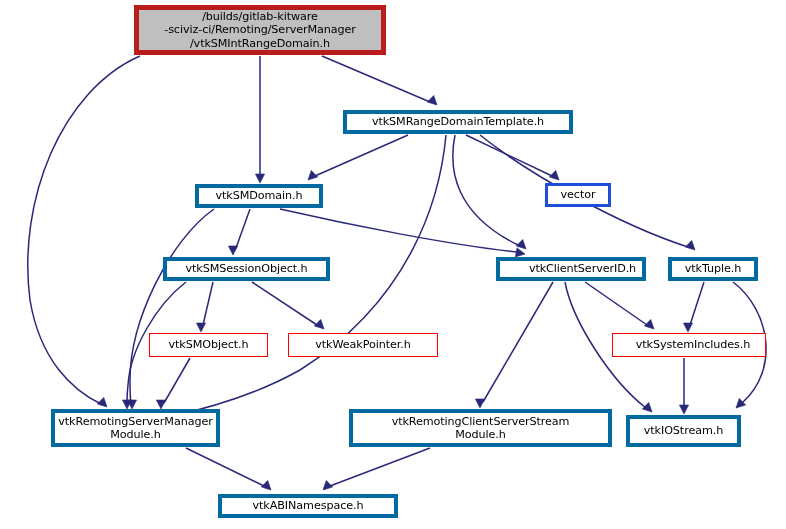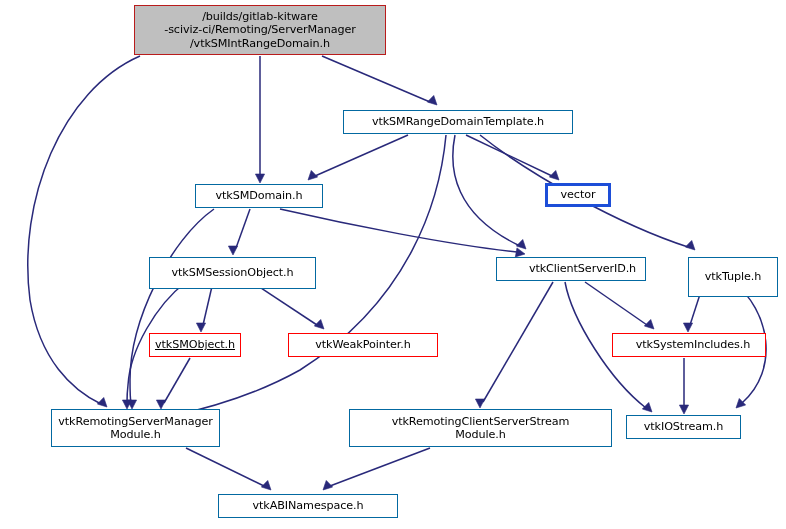--- a/index.html
+++ b/index.html
@@ -23,31 +23,32 @@
     height: 529px;
   }
   .node {
     position: absolute;
     box-sizing: border-box;
     display: flex;
     align-items: center;
     justify-content: center;
     text-align: center;
     background: #ffffff;
-    border: 1px solid #0369a1;
+    border: 4px solid #0369a1;
     color: #000000;
     font-size: 11.2px;
     line-height: 13.5px;
     white-space: pre-line;
     letter-spacing: -0.1px;
     z-index: 2;
   }
   .node.root {
     background: #bfbfbf;
-    border: 1px solid #b91c1c;
+    border: 5px solid #b91c1c;
+    align-items: flex-end;
   }
   .node.warn {
     border: 1px solid #ff0000;
   }
   .node.sys {
     border: 3px solid #1d4ed8;
   }
   .node-label {
     display: block;
     padding: 0 3px;
@@ -153,27 +154,27 @@
       </g>
     </svg>
 
   <div id="node-layer">
       <div class="node root" style="left: 134px; top: 5px; width: 252px; height: 50px;"><span class="node-label">/builds/gitlab-kitware
 -sciviz-ci/Remoting/ServerManager
 /vtkSMIntRangeDomain.h</span></div>
       <div class="node" style="left: 343px; top: 110px; width: 230px; height: 24px;"><span class="node-label">vtkSMRangeDomainTemplate.h</span></div>
       <div class="node sys" style="left: 545px; top: 183px; width: 66px; height: 24px;"><span class="node-label">vector</span></div>
       <div class="node" style="left: 195px; top: 184px; width: 128px; height: 24px;"><span class="node-label">vtkSMDomain.h</span></div>
-      <div class="node" style="left: 149px; top: 257px; width: 167px; height: 32px;"><span class="node-label">vtkSMSessionObject.h</span></div>
+      <div class="node" style="left: 163px; top: 257px; width: 167px; height: 24px;"><span class="node-label">vtkSMSessionObject.h</span></div>
       <div class="node" style="left: 496px; top: 257px; width: 150px; height: 24px; padding-left: 23px;"><span class="node-label">vtkClientServerID.h</span></div>
-      <div class="node" style="left: 668px; top: 257px; width: 90px; height: 40px; margin-left: 20px;"><span class="node-label">vtkTuple.h</span></div>
-      <div class="node warn" style="left: 149px; top: 333px; width: 92px; height: 24px; text-decoration: underline;"><span class="node-label">vtkSMObject.h</span></div>
+      <div class="node" style="left: 668px; top: 257px; width: 90px; height: 24px;"><span class="node-label">vtkTuple.h</span></div>
+      <div class="node warn" style="left: 149px; top: 333px; width: 119px; height: 24px;"><span class="node-label">vtkSMObject.h</span></div>
       <div class="node warn" style="left: 288px; top: 333px; width: 150px; height: 24px;"><span class="node-label">vtkWeakPointer.h</span></div>
       <div class="node warn" style="left: 612px; top: 333px; width: 154px; height: 24px; padding-left: 8px;"><span class="node-label">vtkSystemIncludes.h</span></div>
       <div class="node" style="left: 51px; top: 409px; width: 169px; height: 38px;"><span class="node-label">vtkRemotingServerManager
 Module.h</span></div>
       <div class="node" style="left: 349px; top: 409px; width: 263px; height: 38px;"><span class="node-label">vtkRemotingClientServerStream
 Module.h</span></div>
-      <div class="node" style="left: 626px; top: 415px; width: 115px; height: 24px;"><span class="node-label">vtkIOStream.h</span></div>
+      <div class="node" style="left: 626px; top: 415px; width: 115px; height: 32px;"><span class="node-label">vtkIOStream.h</span></div>
       <div class="node" style="left: 218px; top: 494px; width: 180px; height: 24px;"><span class="node-label">vtkABINamespace.h</span></div>
     </div>
 
 </div>
 
 </body></html>

